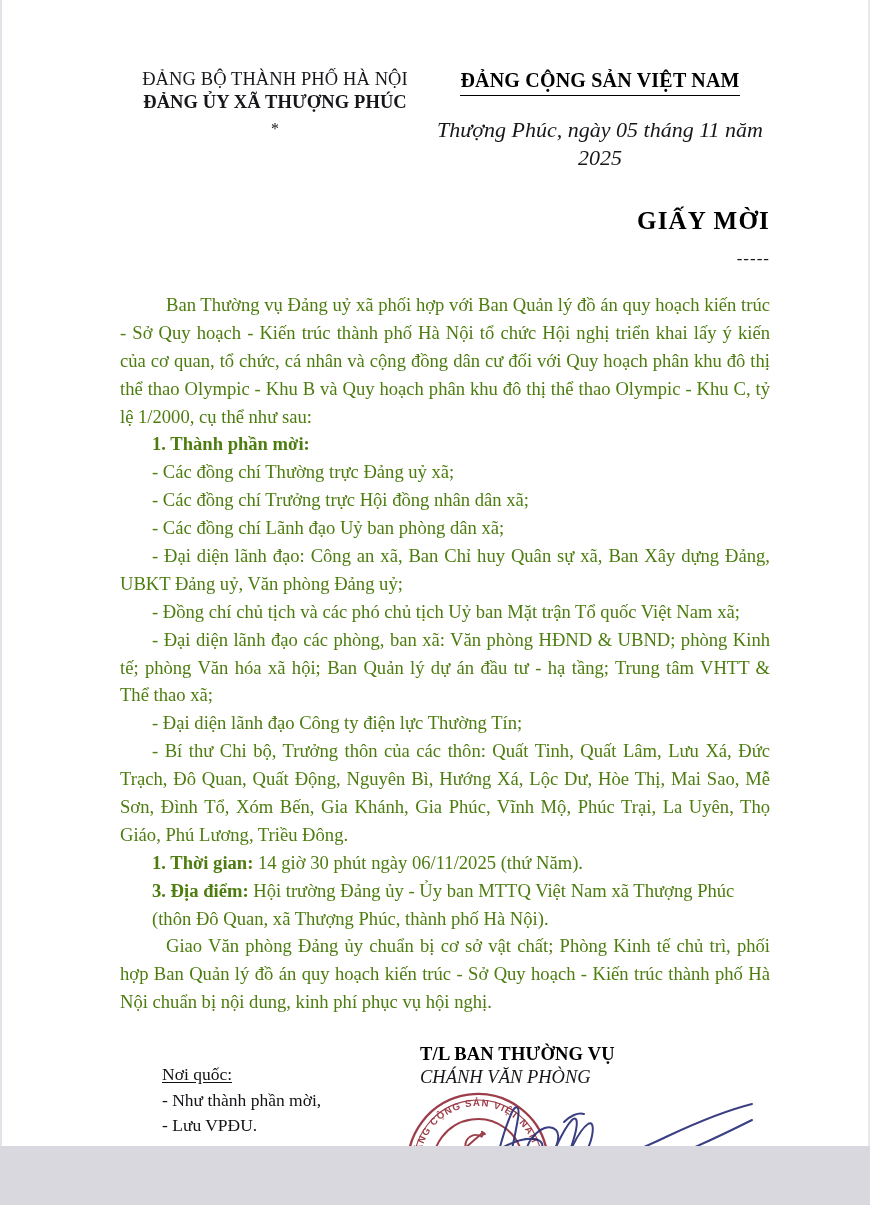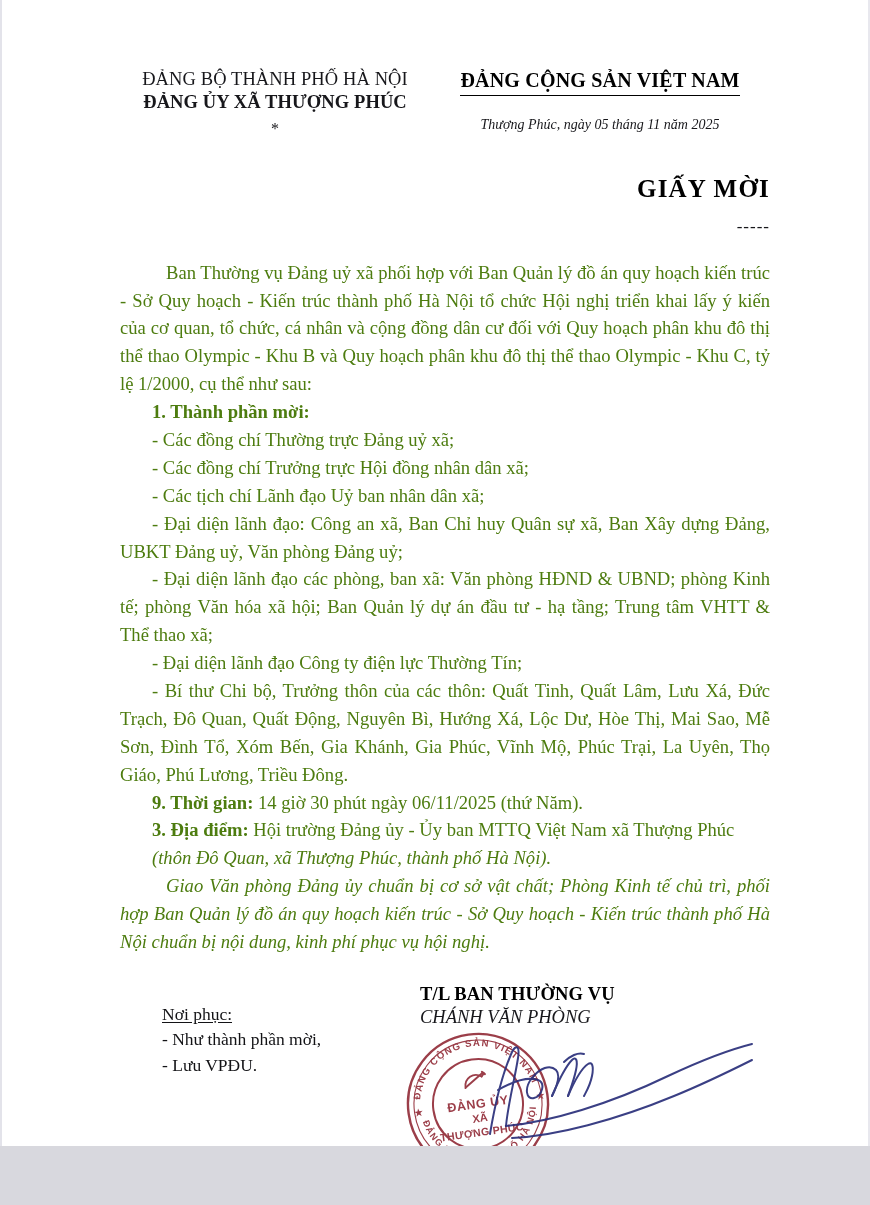--- a/index.html
+++ b/index.html
@@ -65,21 +65,21 @@
     font-size: 20px;
     font-weight: bold;
     letter-spacing: 0.2px;
     color: #000;
     display: inline-block;
     border-bottom: 1.6px solid #000;
     padding-bottom: 2px;
   }
   .hr-place {
     margin-top: 20px;
-    font-size: 14px;
+    font-size: 22px;
     font-style: italic;
     color: #17171b;
     text-align: center;
   }
 
   
   .title-wrap {
     text-align: right;
     margin-top: 36px;
   }
@@ -100,21 +100,21 @@
   .body-text {
     margin-top: 22px;
     font-size: 18.6px;
     line-height: 1.50;
     color: #4d7c0f;
     text-align: justify;
   }
   .p-indent { text-indent: 46px; }
   .p-hang { text-indent: 32px; }
   .bold { font-weight: bold; }
-  .ital { font-style: italic; }
+  .ital { }
   .blk { display: block; }
 
   
   .sign-zone {
     position: relative;
     margin-top: 28px;
     display: flex;
     align-items: flex-start;
   }
   .recipients {
@@ -202,37 +202,38 @@
     </div>
 
     <div class="body-text">
 
       <div class="p-indent">Ban Thường vụ Đảng uỷ xã phối hợp với Ban Quản lý đồ án quy hoạch kiến trúc - Sở Quy hoạch - Kiến trúc thành phố Hà Nội tổ chức Hội nghị triển khai lấy ý kiến của cơ quan, tổ chức, cá nhân và cộng đồng dân cư đối với Quy hoạch phân khu đô thị thể thao Olympic - Khu B và Quy hoạch phân khu đô thị thể thao Olympic - Khu C, tỷ lệ 1/2000, cụ thể như sau:</div>
 
       <div class="p-hang bold">1. Thành phần mời:</div>
 
       <div class="p-hang">- Các đồng chí Thường trực Đảng uỷ xã;</div>
       <div class="p-hang">- Các đồng chí Trưởng trực Hội đồng nhân dân xã;</div>
-      <div class="p-hang">- Các tịch chí Lãnh đạo Uỷ ban nhân dân xã;</div>
+      <div class="p-hang">- Các đồng chí Lãnh đạo Uỷ ban phòng dân xã;</div>
       <div class="p-hang">- Đại diện lãnh đạo: Công an xã, Ban Chỉ huy Quân sự xã, Ban Xây dựng Đảng, UBKT Đảng uỷ, Văn phòng Đảng uỷ;</div>
+      <div class="p-hang">- Đồng chí chủ tịch và các phó chủ tịch Uỷ ban Mặt trận Tổ quốc Việt Nam xã;</div>
       <div class="p-hang">- Đại diện lãnh đạo các phòng, ban xã: Văn phòng HĐND &amp; UBND; phòng Kinh tế; phòng Văn hóa xã hội; Ban Quản lý dự án đầu tư - hạ tầng; Trung tâm VHTT &amp; Thể thao xã;</div>
       <div class="p-hang">- Đại diện lãnh đạo Công ty điện lực Thường Tín;</div>
       <div class="p-hang">- Bí thư Chi bộ, Trưởng thôn của các thôn: Quất Tinh, Quất Lâm, Lưu Xá, Đức Trạch, Đô Quan, Quất Động, Nguyên Bì, Hướng Xá, Lộc Dư, Hòe Thị, Mai Sao, Mễ Sơn, Đình Tổ, Xóm Bến, Gia Khánh, Gia Phúc, Vĩnh Mộ, Phúc Trại, La Uyên, Thọ Giáo, Phú Lương, Triều Đông.</div>
 
-      <div class="p-hang"><span class="bold">9. Thời gian:</span><span> 14 giờ 30 phút ngày 06/11/2025 (thứ Năm).</span></div>
+      <div class="p-hang"><span class="bold">1. Thời gian:</span><span> 14 giờ 30 phút ngày 06/11/2025 (thứ Năm).</span></div>
 
       <div class="p-hang"><span class="bold">3. Địa điểm:</span><span> Hội trường Đảng ủy - Ủy ban MTTQ Việt Nam xã Thượng Phúc </span><span class="ital blk">(thôn Đô Quan, xã Thượng Phúc, thành phố Hà Nội).</span></div>
 
       <div class="p-indent ital">Giao Văn phòng Đảng ủy chuẩn bị cơ sở vật chất; Phòng Kinh tế chủ trì, phối hợp Ban Quản lý đồ án quy hoạch kiến trúc - Sở Quy hoạch - Kiến trúc thành phố Hà Nội chuẩn bị nội dung, kinh phí phục vụ hội nghị.</div>
     </div>
 
     <div class="sign-zone">
 
       <div class="recipients">
-        <div class="recipients-title">Nơi phục:</div>
+        <div class="recipients-title">Nơi quốc:</div>
         <div>- Như thành phần mời,</div>
         <div>- Lưu VPĐU.</div>
       </div>
 
       <div class="signature">
         <div class="sig-l1">T/L BAN THƯỜNG VỤ</div>
         <div class="sig-l2">CHÁNH VĂN PHÒNG</div>
 
         <div class="seal">
           <svg viewBox="0 0 148 148" xmlns="http://www.w3.org/2000/svg">

